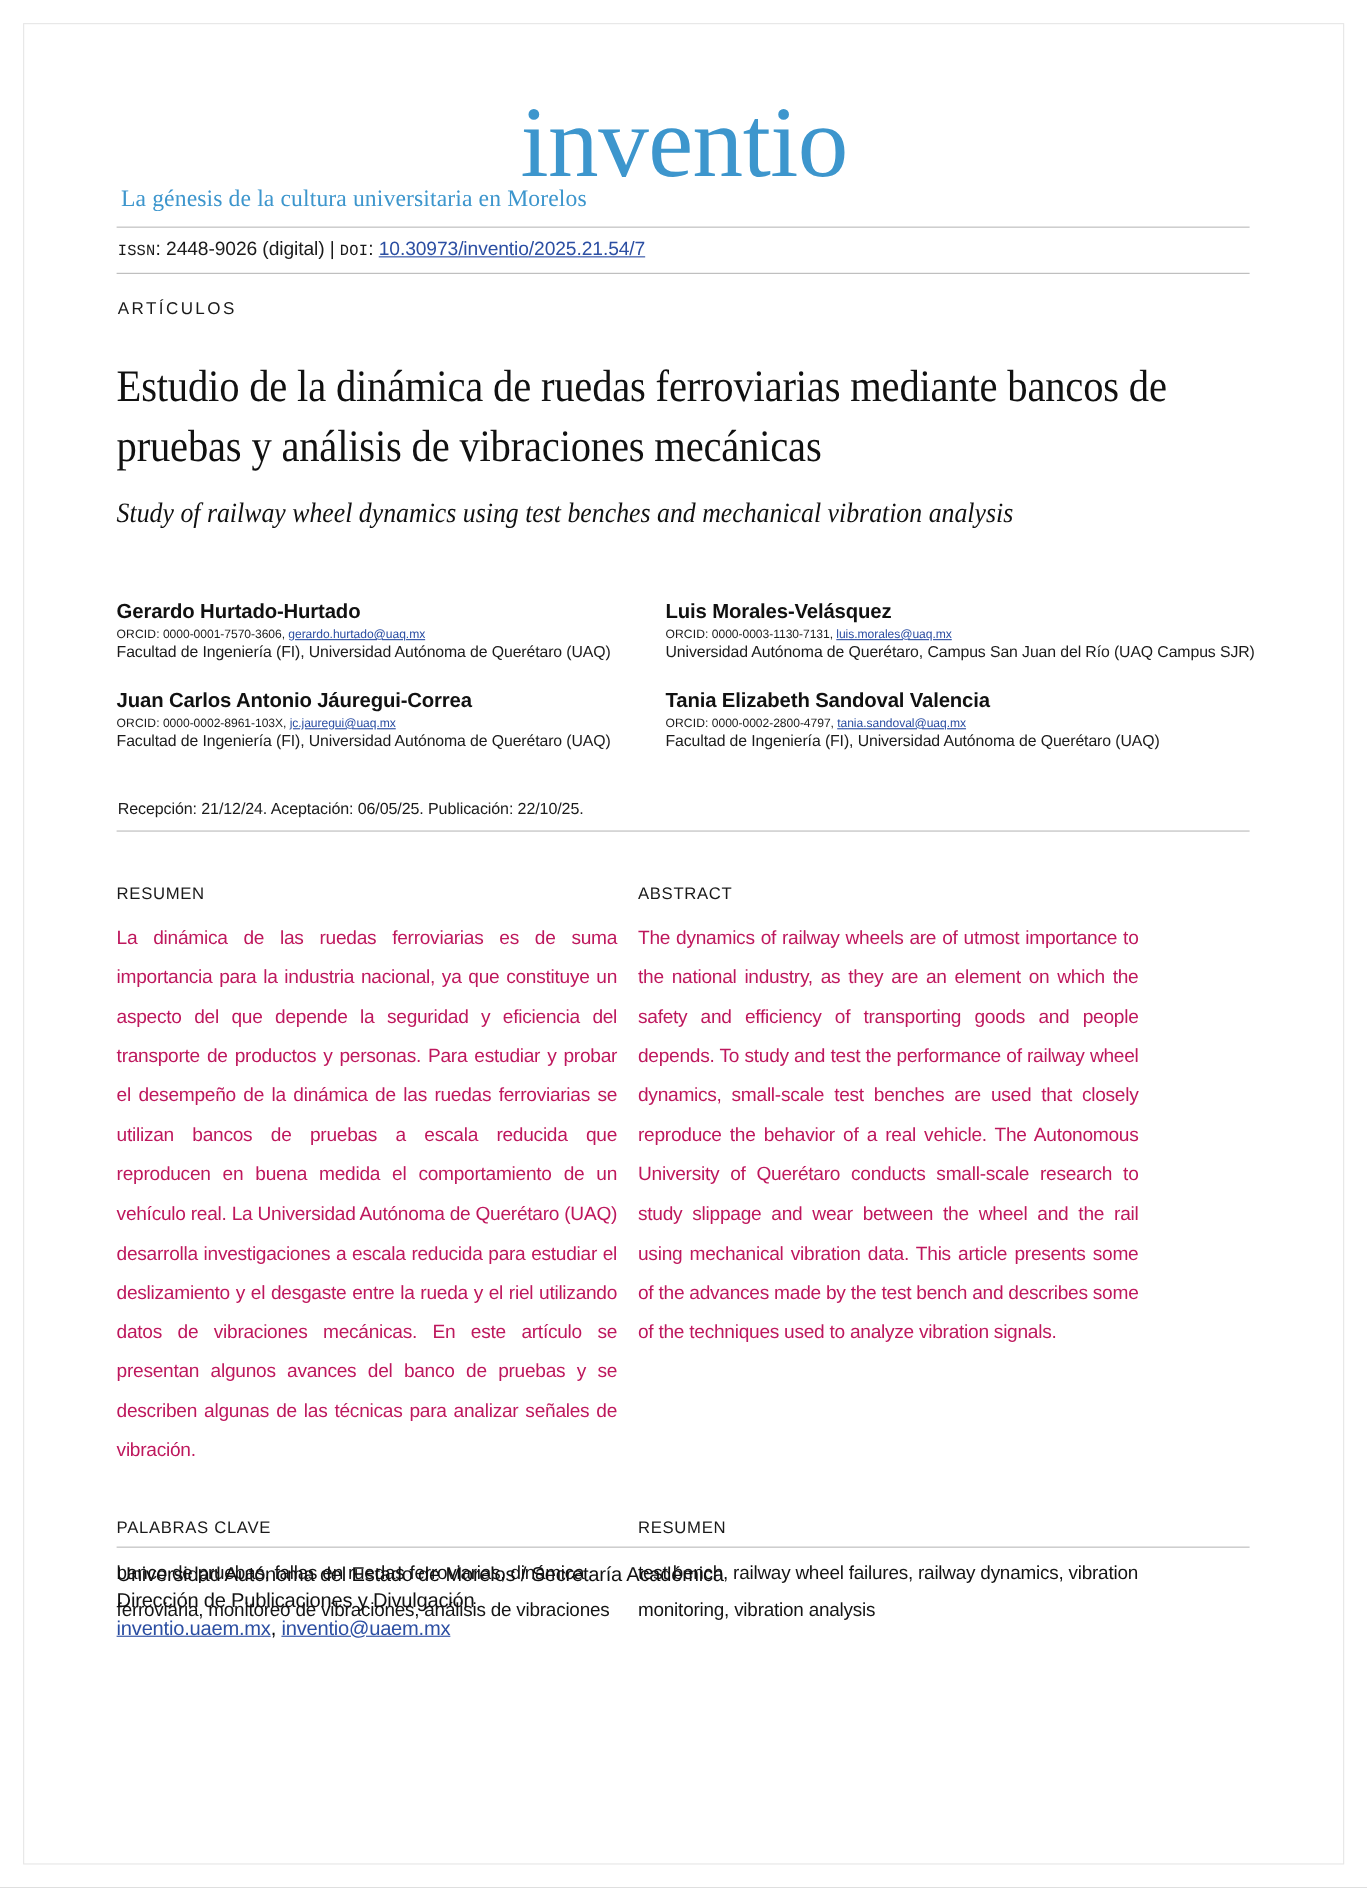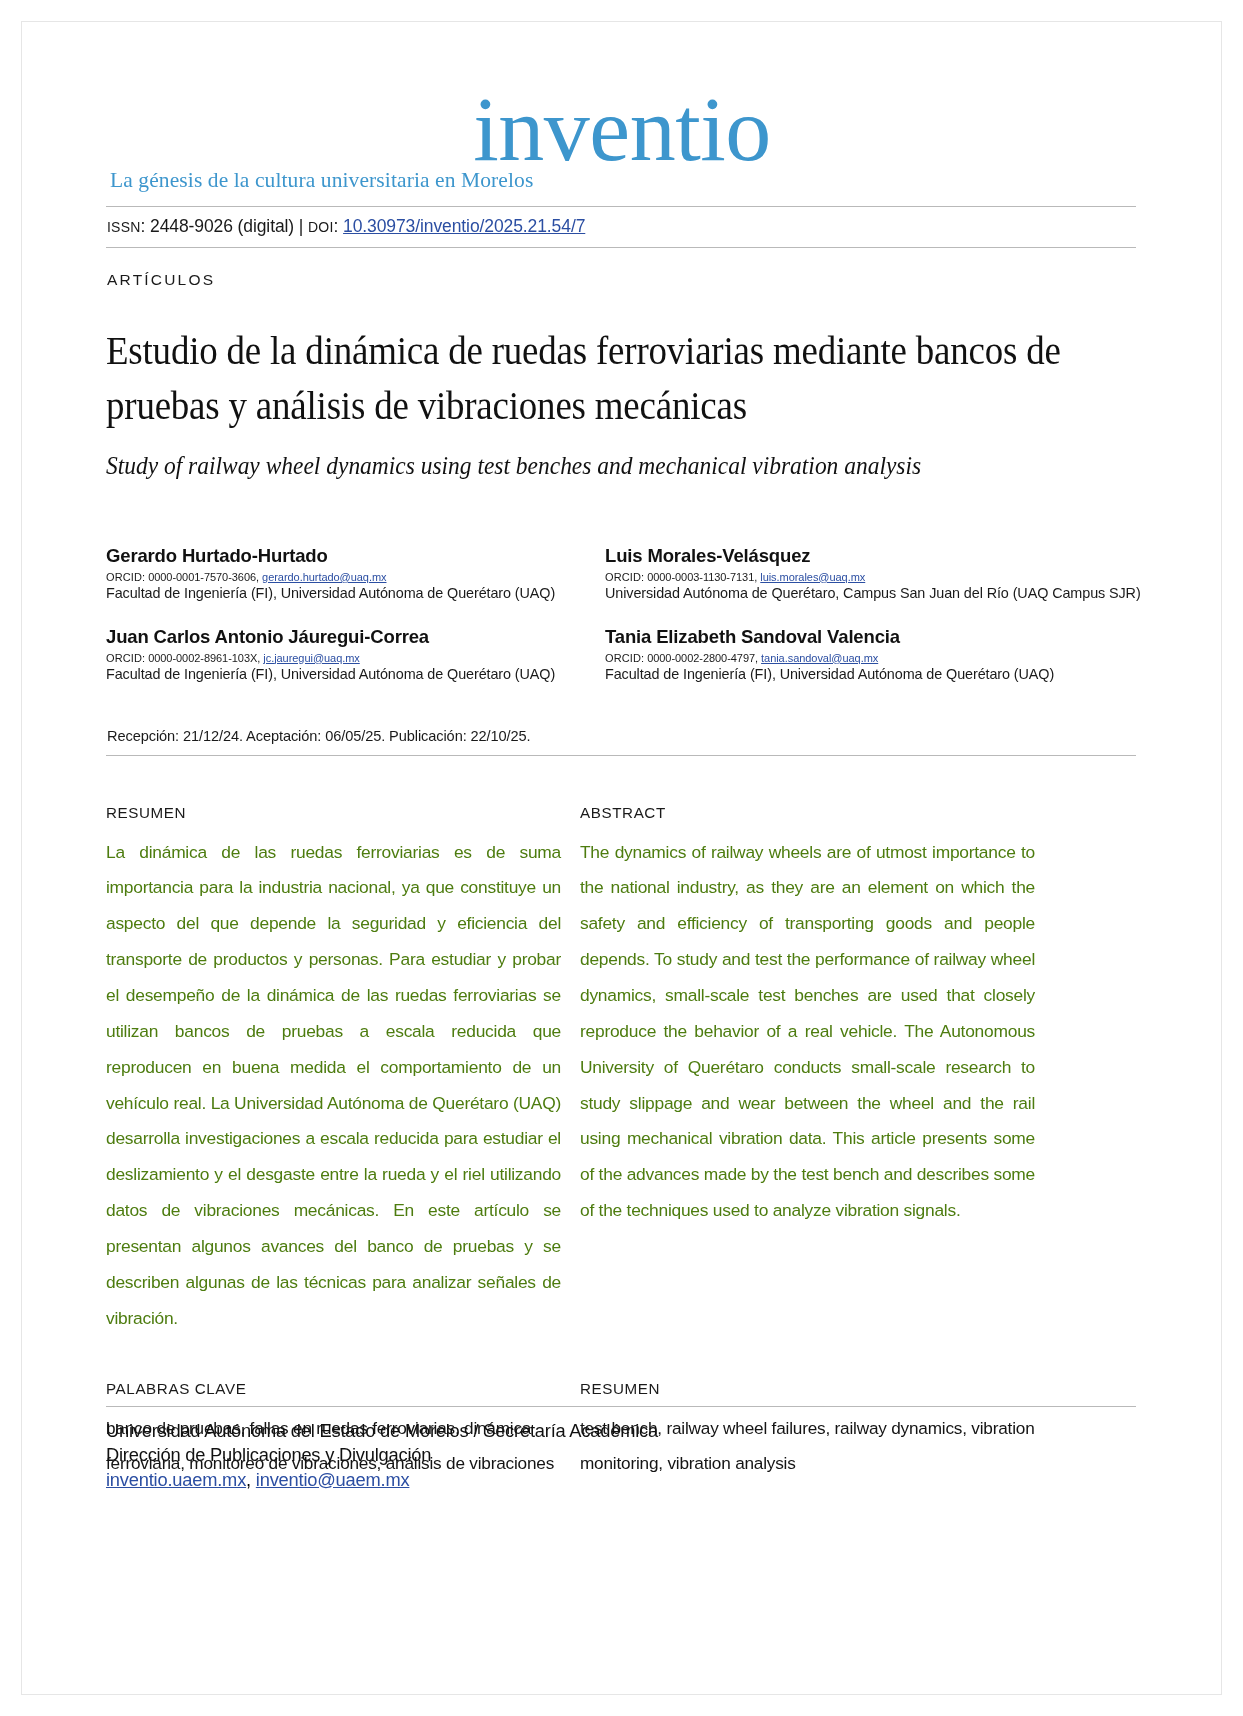--- a/index.html
+++ b/index.html
@@ -72,20 +72,21 @@
   }
   .issue-line {
     font-size: 17.5px;
     color: #1a1a1a;
     line-height: 1.33;
     letter-spacing: -0.1px;
   }
   .issue-line .sc {
     font-size: 14px;
     letter-spacing: 0.2px;
+    font-family: Liberation Mono, monospace;
   }
   .doi-link {
     color: #2b4ea2;
     text-decoration: underline;
   }
 
   .section-kicker {
     font-size: 15.5px;
     letter-spacing: 2.2px;
     color: #1a1a1a;
@@ -168,21 +169,21 @@
   }
   .col-head {
     font-size: 15.2px;
     letter-spacing: 0.6px;
     color: #1a1a1a;
     margin-bottom: 14px;
   }
   .abstract-body {
     font-size: 17.4px;
     line-height: 2.06;
-    color: #4d7c0f;
+    color: #be185d;
     text-align: justify;
     letter-spacing: -0.25px;
     width: 455px;
   }
   .abstract-body.right { width: 455px; }
 
   .kw-grid {
     display: grid;
     grid-template-columns: 474px 1fr;
     margin-top: 44px;

